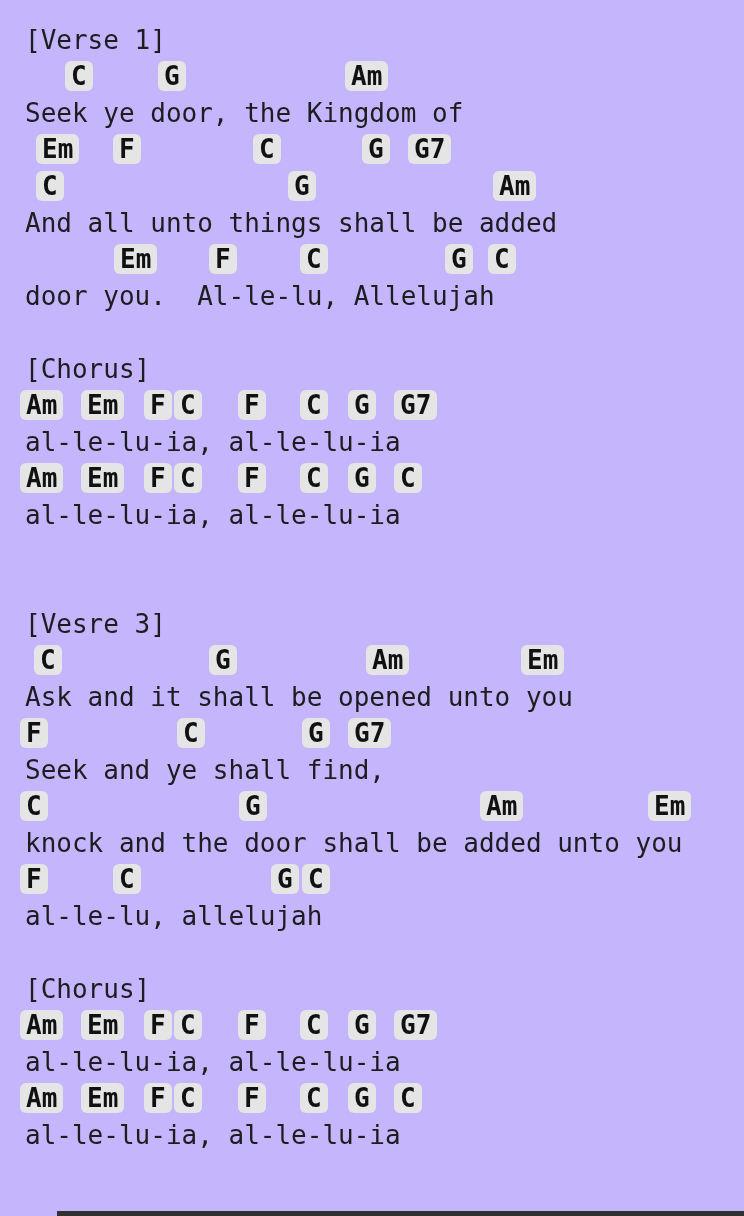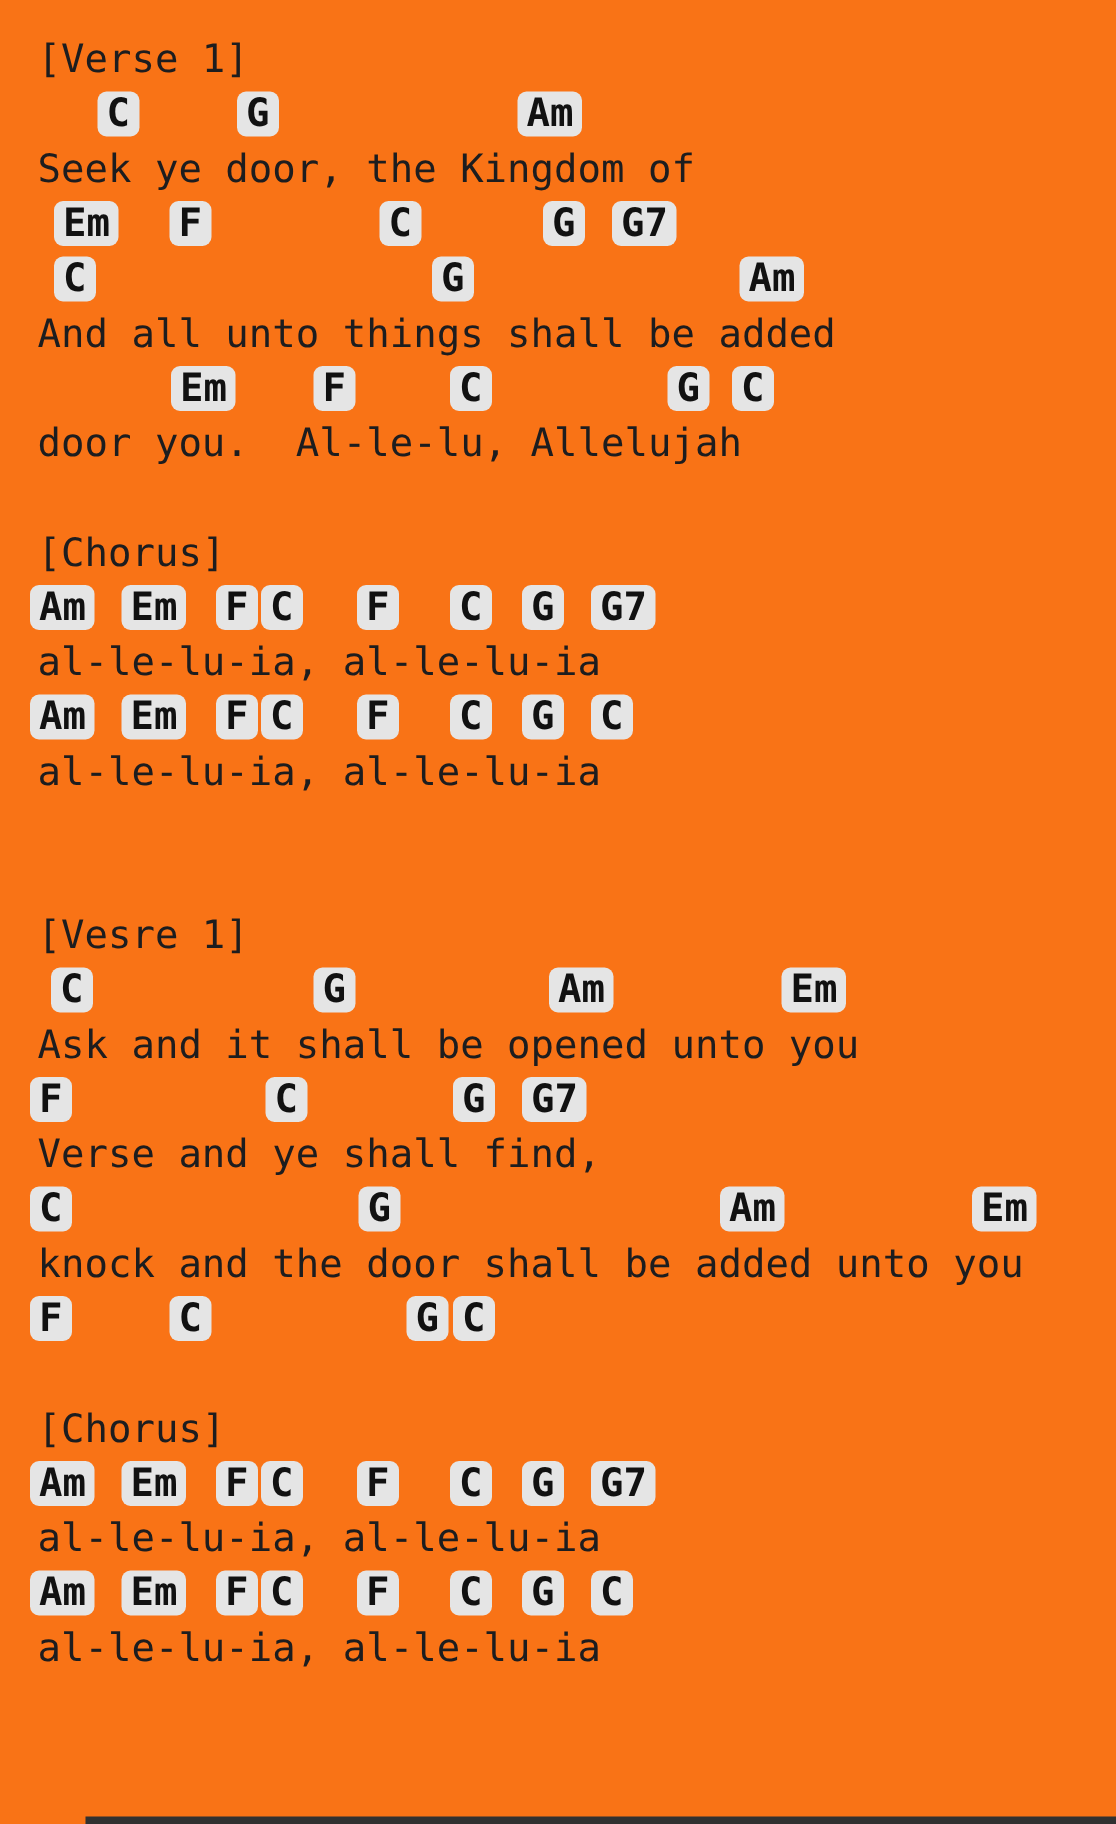--- a/index.html
+++ b/index.html
@@ -51,21 +51,21 @@
     position: absolute;
     left: 57px;
     right: 0;
     bottom: 0;
     height: 5px;
   }
 </style>
 </head>
 <body>
 
-<div class="sheet" style="background: #f97316; color: rgb(29, 29, 31); --chord-bg: #e5e5e5; --chord-text: #111111;">
+<div class="sheet" style="background: #c4b5fd; color: rgb(29, 29, 31); --chord-bg: #e5e5e5; --chord-text: #111111;">
   <div class="song">
       <div class="section" style="margin-top: 0px;">
         <div class="row header">[Verse 1]</div>
         <div class="row chords">
           <span class="chord" style="left: 65px;">C</span>
           <span class="chord" style="left: 158px;">G</span>
           <span class="chord" style="left: 345px;">Am</span>
         </div>
         <div class="row lyric">Seek ye door, the Kingdom of</div>
         <div class="row chords">
@@ -109,48 +109,49 @@
           <span class="chord" style="left: 144px;">F</span>
           <span class="chord" style="left: 174px;">C</span>
           <span class="chord" style="left: 238px;">F</span>
           <span class="chord" style="left: 300px;">C</span>
           <span class="chord" style="left: 348px;">G</span>
           <span class="chord" style="left: 394px;">C</span>
         </div>
         <div class="row lyric">al-le-lu-ia, al-le-lu-ia</div>
       </div>
       <div class="section" style="margin-top: 73px;">
-        <div class="row header">[Vesre 1]</div>
+        <div class="row header">[Vesre 3]</div>
         <div class="row chords">
           <span class="chord" style="left: 34px;">C</span>
           <span class="chord" style="left: 209px;">G</span>
           <span class="chord" style="left: 366px;">Am</span>
           <span class="chord" style="left: 521px;">Em</span>
         </div>
         <div class="row lyric">Ask and it shall be opened unto you</div>
         <div class="row chords">
           <span class="chord" style="left: 20px;">F</span>
           <span class="chord" style="left: 177px;">C</span>
           <span class="chord" style="left: 302px;">G</span>
           <span class="chord" style="left: 348px;">G7</span>
         </div>
-        <div class="row lyric">Verse and ye shall find,</div>
+        <div class="row lyric">Seek and ye shall find,</div>
         <div class="row chords">
           <span class="chord" style="left: 20px;">C</span>
           <span class="chord" style="left: 239px;">G</span>
           <span class="chord" style="left: 480px;">Am</span>
           <span class="chord" style="left: 648px;">Em</span>
         </div>
         <div class="row lyric">knock and the door shall be added unto you</div>
         <div class="row chords">
           <span class="chord" style="left: 20px;">F</span>
           <span class="chord" style="left: 113px;">C</span>
           <span class="chord" style="left: 271px;">G</span>
           <span class="chord" style="left: 302px;">C</span>
         </div>
+        <div class="row lyric">al-le-lu, allelujah</div>
       </div>
       <div class="section" style="margin-top: 36.5px;">
         <div class="row header">[Chorus]</div>
         <div class="row chords">
           <span class="chord" style="left: 20px;">Am</span>
           <span class="chord" style="left: 81px;">Em</span>
           <span class="chord" style="left: 144px;">F</span>
           <span class="chord" style="left: 174px;">C</span>
           <span class="chord" style="left: 238px;">F</span>
           <span class="chord" style="left: 300px;">C</span>

